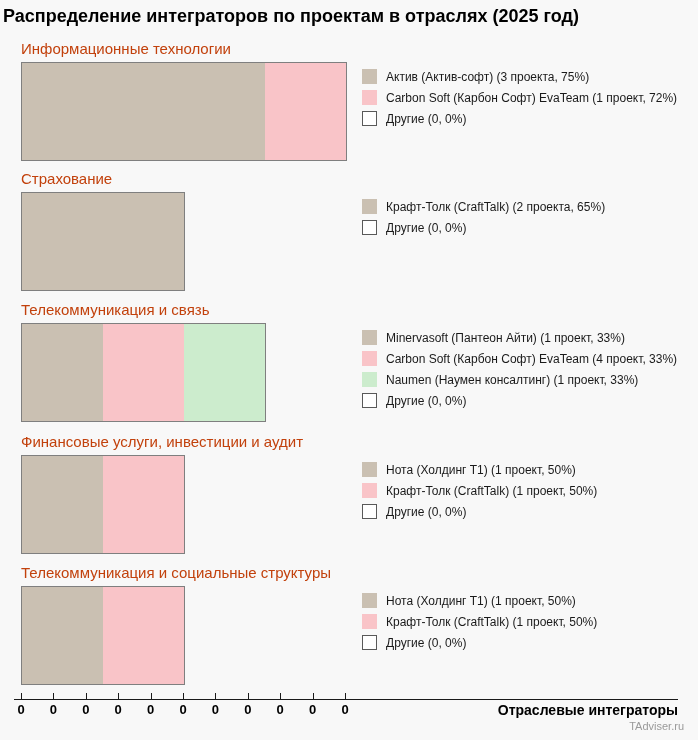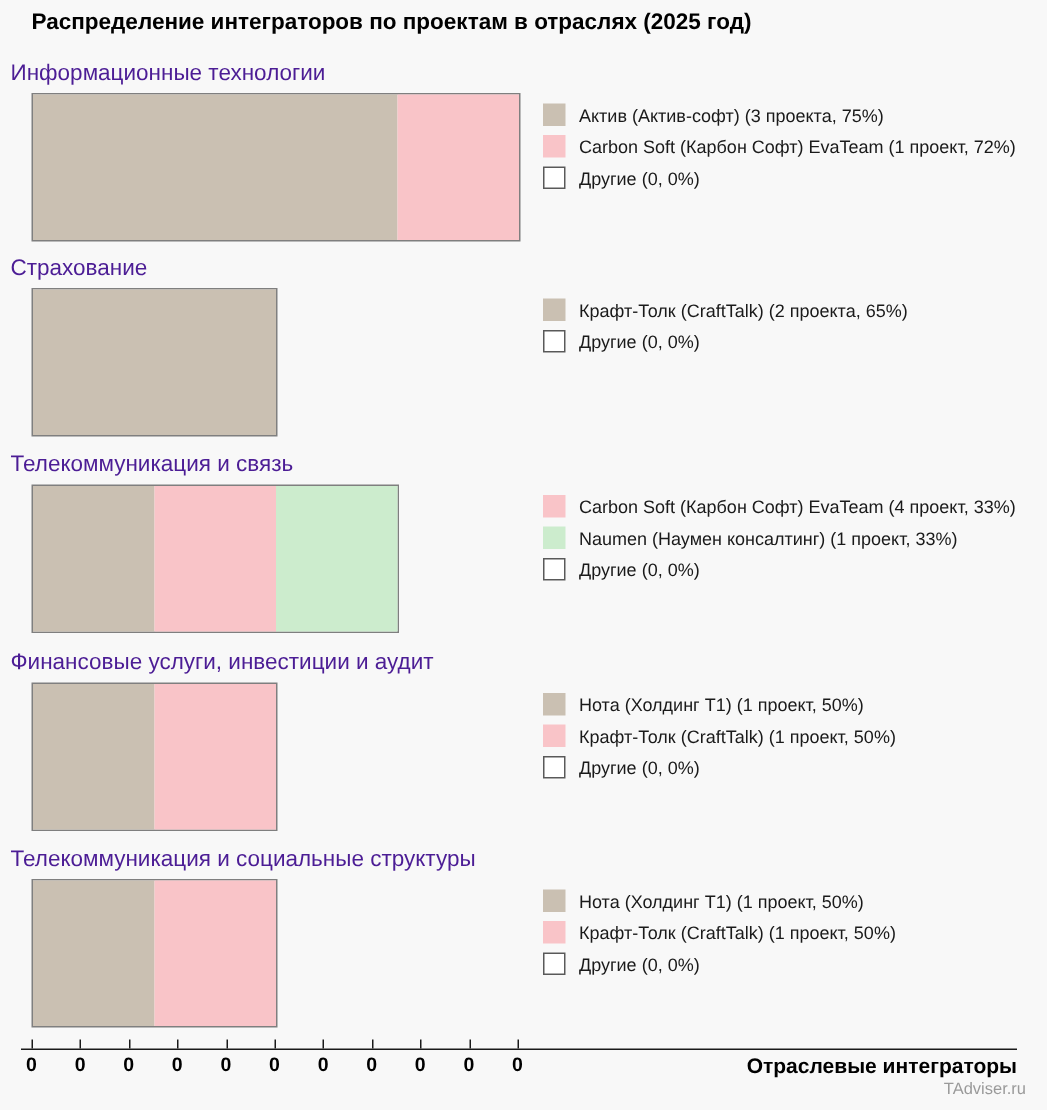--- a/index.html
+++ b/index.html
@@ -5,29 +5,29 @@
   html,body { margin:0; padding:0; }
   body {
     width:698px; height:740px;
     background:#f8f8f8;
     font-family:"Liberation Sans","DejaVu Sans",sans-serif;
     color:#111;
   }
   .page { position:relative; width:698px; height:740px; overflow:hidden; }
 
   .chart-title {
-    position:absolute; left:21px; top:6px;
-    font-size:15px; font-weight:bold; color:#000;
+    position:absolute; left:3px; top:6px;
+    font-size:18px; font-weight:bold; color:#000;
     white-space:nowrap;
   }
 
   .section { position:absolute; left:0; width:698px; height:130px; }
   .section-title {
-    position:absolute; left:7px; top:0;
-    font-size:15px; color:#4c1d95; white-space:nowrap;
+    position:absolute; left:21px; top:0;
+    font-size:15px; color:#c2410c; white-space:nowrap;
   }
   .bar {
     position:absolute; left:21px; top:22px;
     height:97px; display:flex;
     border:1px solid #7f7f7f;
     background:transparent;
   }
   .seg { height:100%; }
 
   .legend { position:absolute; left:362px; top:26px; }
@@ -101,20 +101,24 @@
   </div>
 
   <div class="section" style="top:301px">
     <div class="section-title">Телекоммуникация и связь</div>
     <div class="bar">
         <div class="seg" style="width: 81px; background: rgb(202, 192, 178);"></div>
         <div class="seg" style="width: 81px; background: rgb(249, 196, 200);"></div>
         <div class="seg" style="width: 81px; background: rgb(204, 236, 205);"></div>
       </div>
     <div class="legend">
+        <div class="legend-row">
+          <span class="swatch" style="background: rgb(202, 192, 178);"></span>
+          <span class="legend-label">Minervasoft (Пантеон Айти) (1 проект, 33%)</span>
+        </div>
         <div class="legend-row">
           <span class="swatch" style="background: rgb(249, 196, 200);"></span>
           <span class="legend-label">Carbon Soft (Карбон Софт) EvaTeam (4 проект, 33%)</span>
         </div>
         <div class="legend-row">
           <span class="swatch" style="background: rgb(204, 236, 205);"></span>
           <span class="legend-label">Naumen (Наумен консалтинг) (1 проект, 33%)</span>
         </div>
         <div class="legend-row">
           <span class="swatch empty" style="background: rgb(255, 255, 255);"></span>

